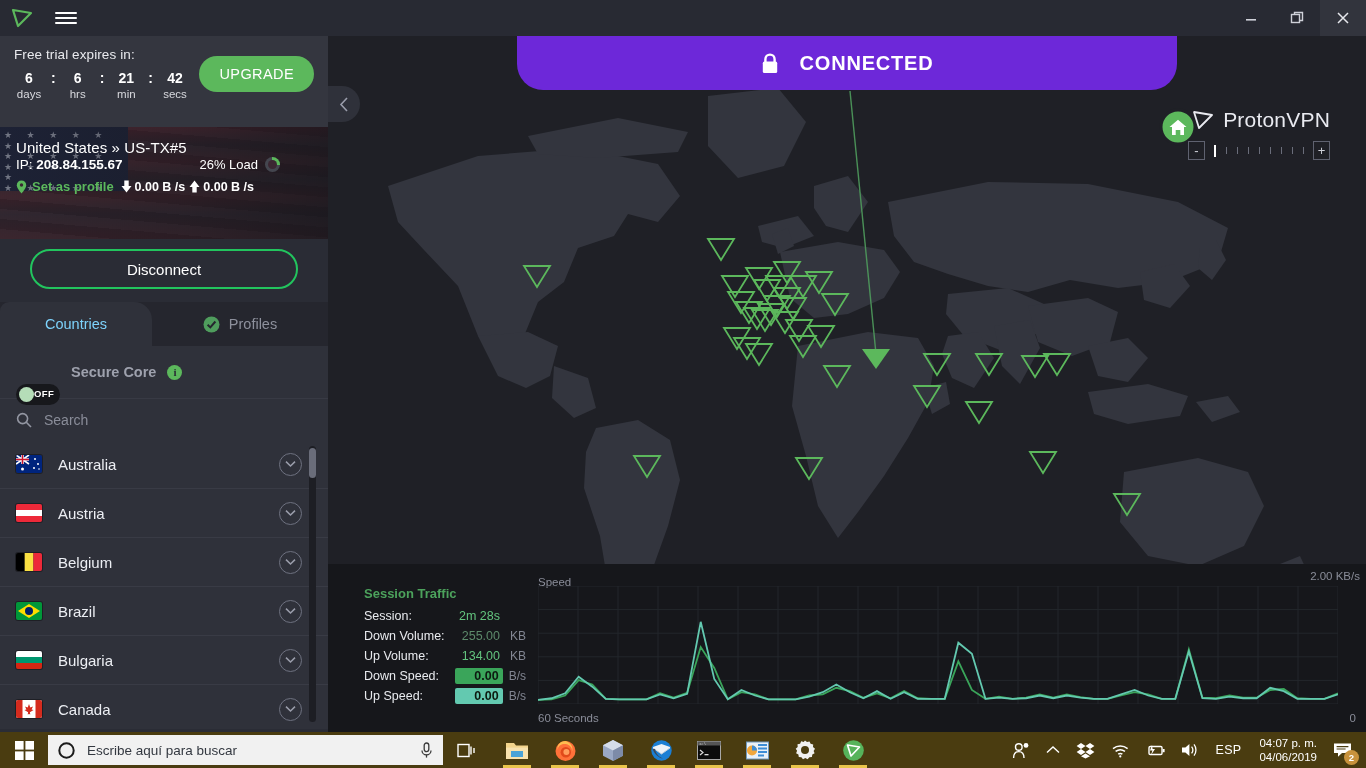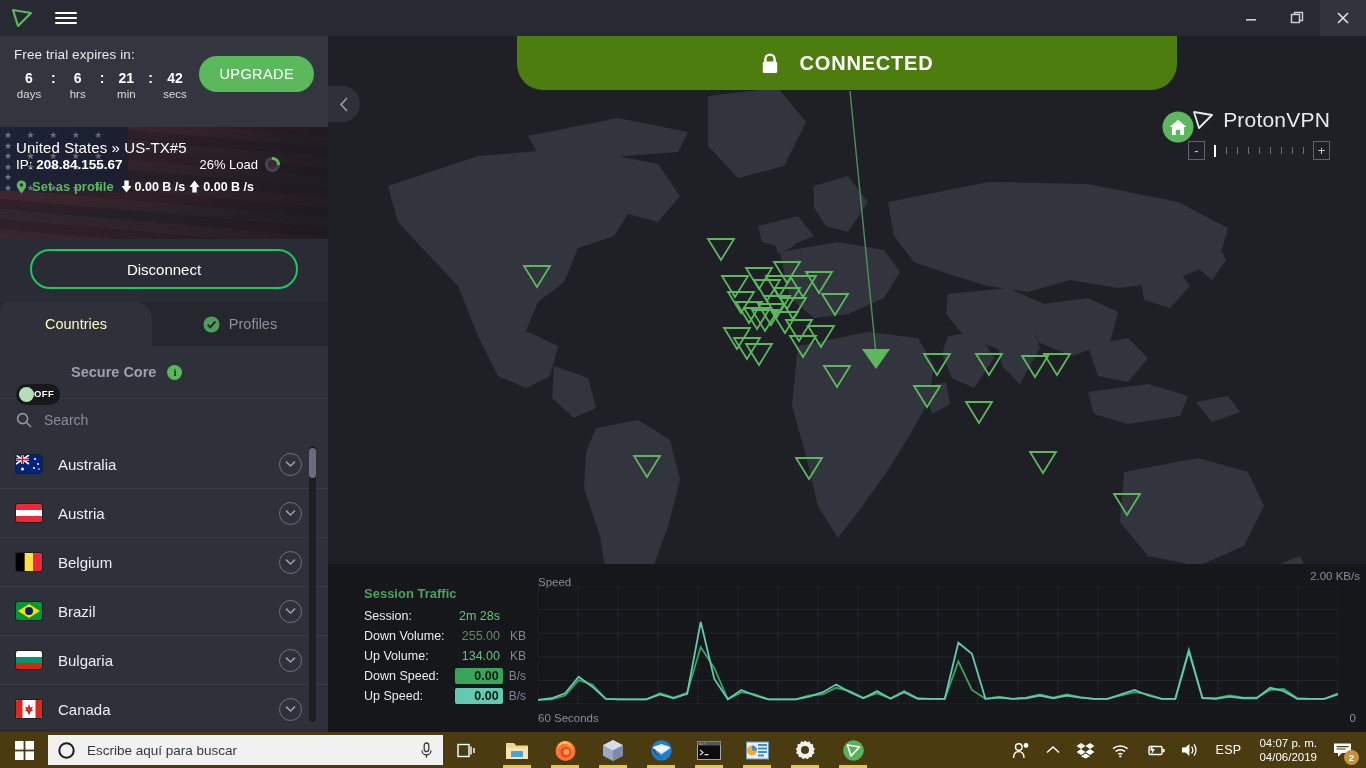--- a/index.html
+++ b/index.html
@@ -86,21 +86,21 @@
     background:transparent; border:2px solid #22c55e; border-radius:20px;
     color:#fff; font-size:15px; cursor:pointer; font-family:"Liberation Sans", sans-serif;
   }
 
   
   .tabs{ position:relative; height:44px; margin-top:13px; background:#25262e; display:flex; }
   .tab{
     height:44px; display:flex; align-items:center; justify-content:center;
     gap:9px; font-size:14.5px; cursor:pointer;
   }
-  .tab.active{ width:152px; background:#2f313a; color:#fef9c3;
+  .tab.active{ width:152px; background:#2f313a; color:#7dd3fc;
     border-top-left-radius:9px; border-top-right-radius:18px; }
   .tab.inactive{ flex:1; color:#8d909c; background:#25262e;}
 
   .securecore{ height:52px; display:flex; align-items:center; padding:0 16px; gap:11px; background:#2f313a;}
   .toggle{ width:44px; height:21px; border-radius:11px; background:#17181c; position:relative; cursor:pointer;margin-top:44px;}
   .toggle-knob{ position:absolute; left:3px; top:3px; width:15px; height:15px; border-radius:50%; background:#b5ddb8;}
   .toggle-txt{ position:absolute; right:6px; top:4px; font-size:9.5px; font-weight:bold; color:#fff; letter-spacing:.3px;}
   .sc-label{ font-size:14.5px; font-weight:bold; color:#9ea1ad; }
   .info-i{ width:15px; height:15px; border-radius:50%; background:#5cb85c; color:#2a2c35;
     font-size:11px; font-weight:bold; display:flex; align-items:center; justify-content:center;
@@ -128,21 +128,21 @@
   
   .map{ position:absolute; left:328px; top:36px; width:1038px; height:696px; background:#1f2026; overflow:hidden;}
   .mapsvg{ position:absolute; left:0; top:0; }
   .collapse{
     position:absolute; left:0; top:50px; width:32px; height:36px;
     background:#2f313a; border-top-right-radius:18px; border-bottom-right-radius:18px;
     display:flex; align-items:center; justify-content:center; cursor:pointer; z-index:4;
   }
   .connbar{
     position:absolute; left:50%; transform:translateX(-50%); top:0;
-    width:660px; height:54px; background:#4d7c0f;
+    width:660px; height:54px; background:#6d28d9;
     border-bottom-left-radius:26px; border-bottom-right-radius:26px;
     display:flex; align-items:center; justify-content:center; gap:21px; z-index:3;
   }
   .connbar-txt{ font-size:20px; font-weight:bold; letter-spacing:.8px; color:#fff;}
   .homenode{
     position:absolute; left:850px; top:91px; transform:translate(-50%,-50%);
     width:37px; height:37px; border-radius:50%; background:#5cb85c;
     border:3px solid #1f2026; display:flex; align-items:center; justify-content:center; z-index:4;
   }
   .brand{ position:absolute; right:36px; top:72px; display:flex; align-items:center; gap:9px; z-index:4;}

